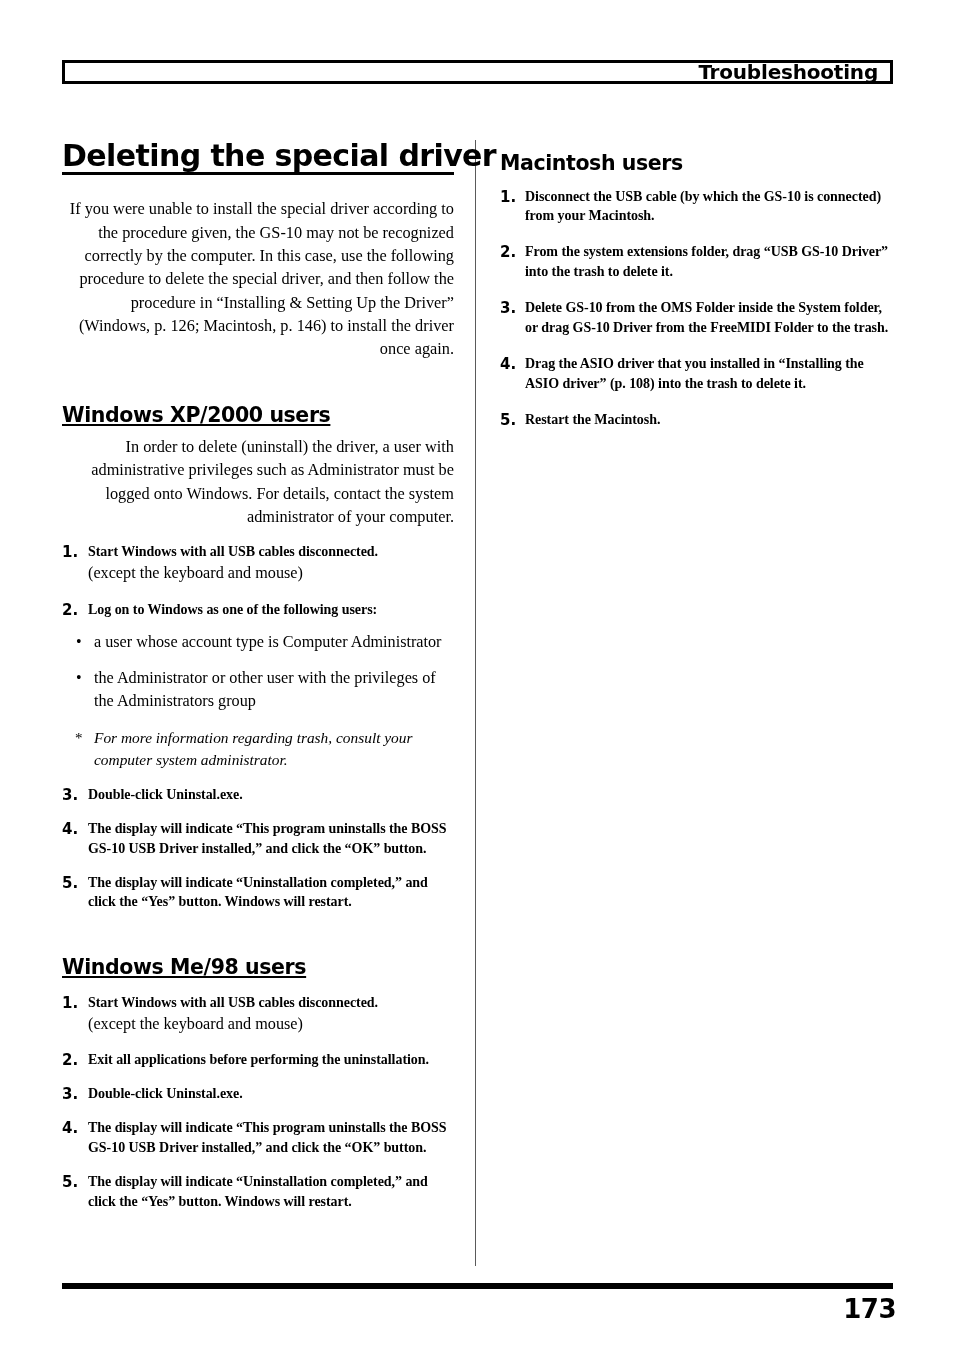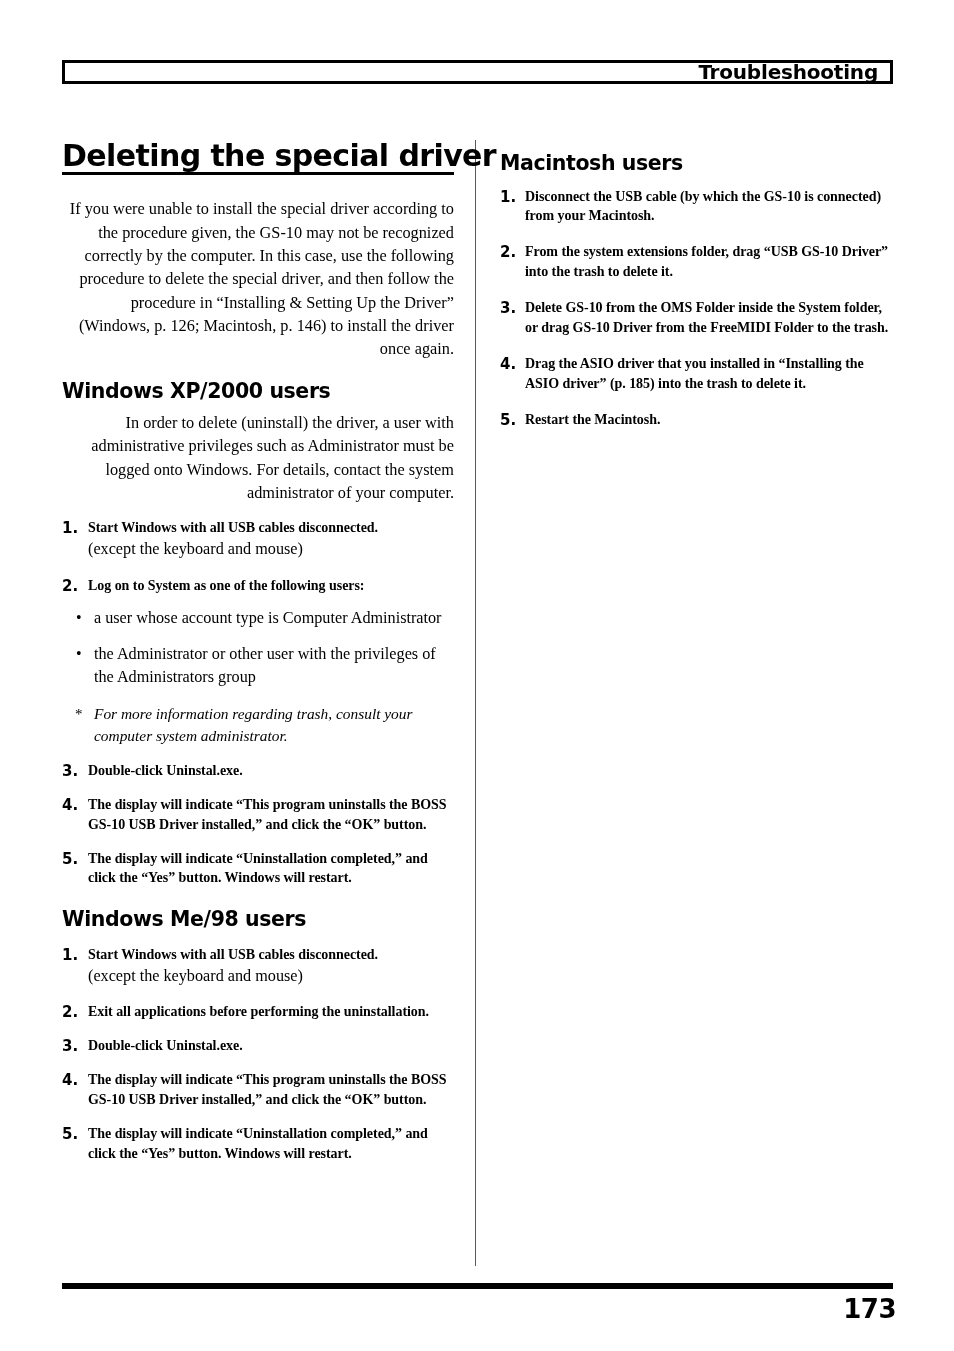--- a/index.html
+++ b/index.html
@@ -70,21 +70,21 @@
   .h2 {
     font-family: "DejaVu Sans", sans-serif;
     font-weight: bold;
     font-size: 20.5px;
     line-height: 1.1;
     letter-spacing: -0.4px;
     margin: 0;
     white-space: nowrap;
   }
   #left-column .h1 { margin-bottom: 22px; }
-  #left-column > .h2 { margin-top: 20px; margin-bottom: 8px; }
+  #left-column > .h2 { margin-top: 44px; margin-bottom: 8px; text-decoration: underline; }
   #right-column .h2 { margin-bottom: 12px; }
 
   
   .body-para {
     font-family: "Liberation Serif", serif;
     font-size: 16.3px;
     line-height: 1.43;
     margin: 0 0 4px 0;
     text-align: right;
   }
@@ -196,21 +196,21 @@
   <p class="body-para">In order to delete (uninstall) the driver, a user with administrative privileges such as Administrator must be logged onto Windows. For details, contact the system administrator of your computer.</p>
 
   <div class="step">
     <span class="step-num">1.</span>
     <span class="step-text">Start Windows with all USB cables disconnected.</span>
     <span class="step-sub">(except the keyboard and mouse)</span>
   </div>
 
   <div class="step">
     <span class="step-num">2.</span>
-    <span class="step-text">Log on to System as one of the following users:</span>
+    <span class="step-text">Log on to Windows as one of the following users:</span>
   </div>
 
   <div class="bullet-item">
     <span class="bullet-dot">•</span>
     <span>a user whose account type is Computer Administrator</span>
   </div>
 
   <div class="bullet-item">
     <span class="bullet-dot">•</span>
     <span>the Administrator or other user with the privileges of the Administrators group</span>
@@ -280,21 +280,21 @@
     <span class="step-text">From the system extensions folder, drag “USB GS-10 Driver” into the trash to delete it.</span>
   </div>
 
   <div class="step">
     <span class="step-num">3.</span>
     <span class="step-text">Delete GS-10 from the OMS Folder inside the System folder, or drag GS-10 Driver from the FreeMIDI Folder to the trash.</span>
   </div>
 
   <div class="step">
     <span class="step-num">4.</span>
-    <span class="step-text">Drag the ASIO driver that you installed in “Installing the ASIO driver” (p. 185) into the trash to delete it.</span>
+    <span class="step-text">Drag the ASIO driver that you installed in “Installing the ASIO driver” (p. 108) into the trash to delete it.</span>
   </div>
 
   <div class="step">
     <span class="step-num">5.</span>
     <span class="step-text">Restart the Macintosh.</span>
   </div>
 
 </div>
 
 <div id="footer-rule"></div>

